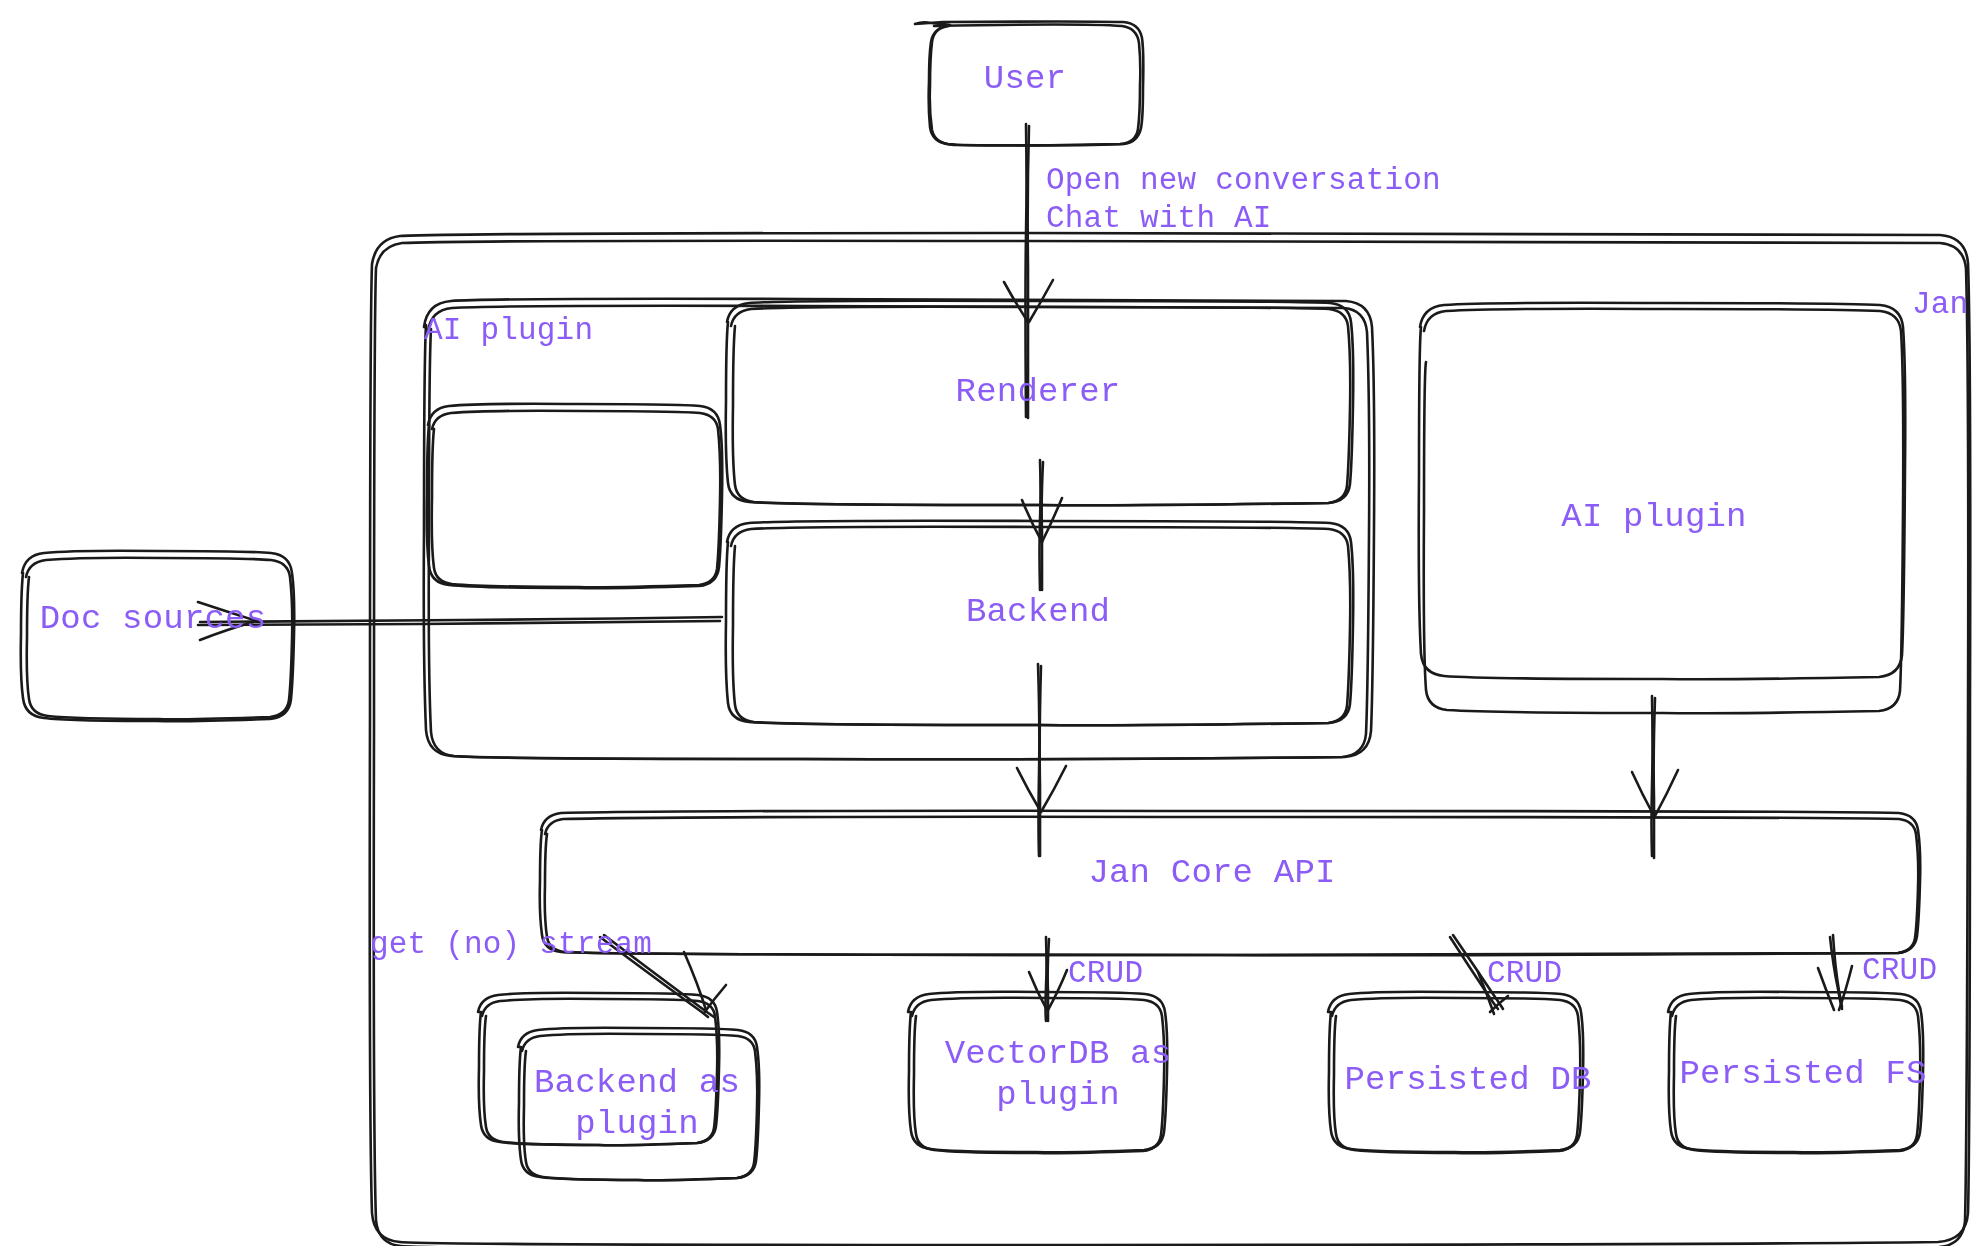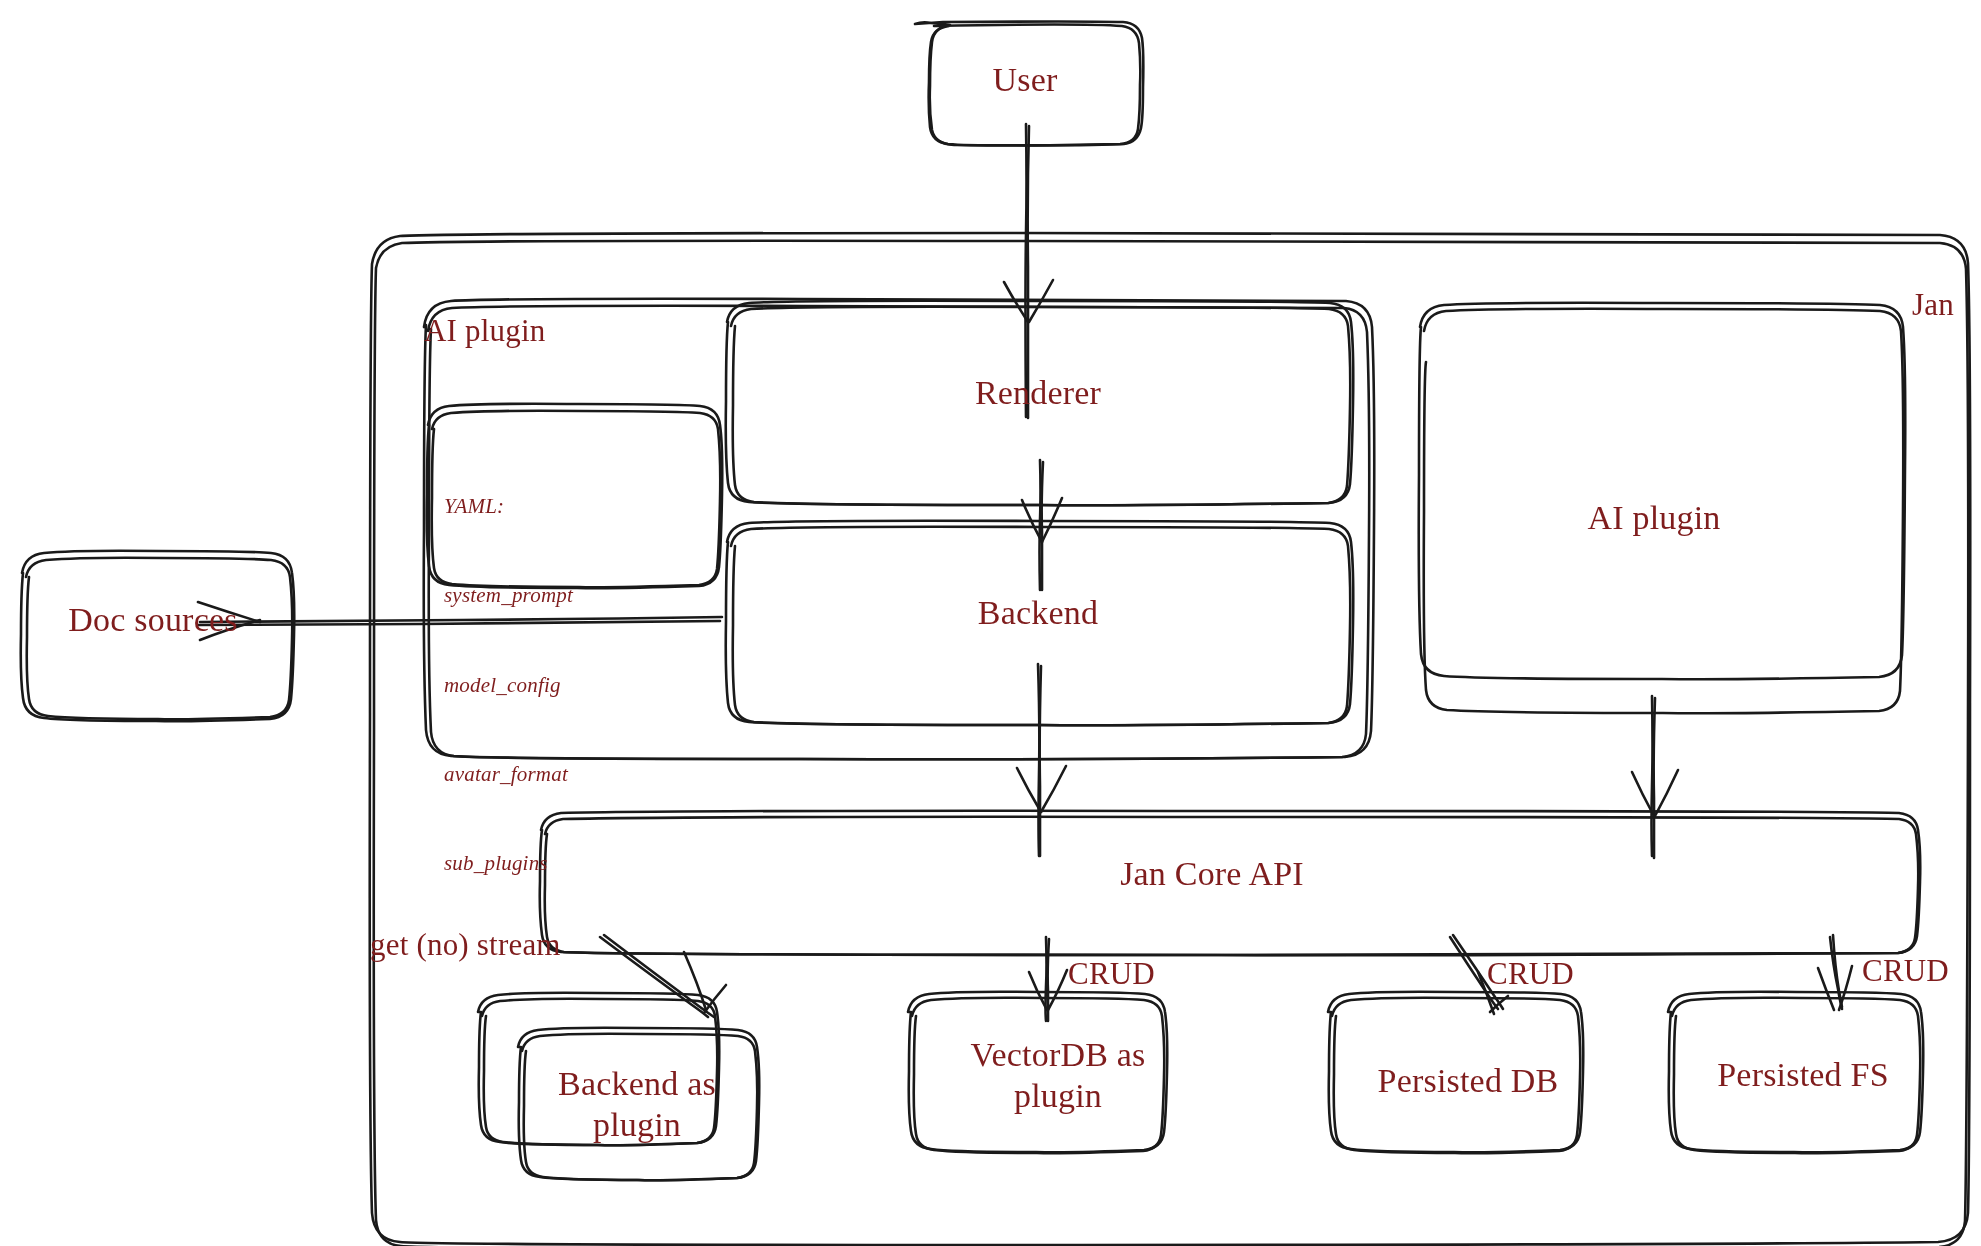--- a/index.html
+++ b/index.html
@@ -20,22 +20,22 @@
   }
   #sketch {
     position: absolute;
     left: 0;
     top: 0;
     width: 1981px;
     height: 1246px;
   }
   .lbl {
     position: absolute;
-    color: #7f1d1d;
-    font-family: Liberation Serif, serif;
+    color: #8b5cf6;
+    font-family: Liberation Mono, monospace;
     white-space: pre;
     line-height: 1.22;
     letter-spacing: 0.2px;
   }
   .ctr {
     text-align: center;
     transform: translate(-50%, -50%);
   }
   .node-text {
     font-size: 34px;
@@ -193,42 +193,37 @@
       <g>
         <path d="M1668 1012 q3 -16 21 -18 q26 -3 108 -2 q82 0 104 2 q18 2 20 18 q3 20 2 60 q-1 44 -3 60 q-2 16 -20 18 q-74 3 -106 2 q-82 0 -103 -3 q-18 -2 -20 -18 q-3 -20 -2 -60 q0 -42 2 -59 z"></path>
         <path d="M1672 1016 q3 -14 19 -16 q32 -3 109 -2 q76 0 100 2 q16 2 18 16 q3 26 2 61 q-1 42 -3 58 q-2 14 -18 16 q-82 3 -104 2 q-76 0 -101 -3 q-16 -2 -18 -16 q-3 -18 -2 -60 q0 -44 2 -58"></path>
       </g>
 
     </g>
   </svg>
 
   <div class="lbl node-text ctr" style="left:1025px; top:80px;">User</div>
 
+  <div class="lbl edge-text" style="left:1046px; top:162px;"><span style="white-space:pre-line;">Open new conversation
+Chat with AI</span></div>
 
   <div class="lbl group-text" style="left:424px; top:312px;">AI plugin</div>
 
   <div class="lbl group-text" style="left:1880px; top:286px;margin-left:32px;">Jan</div>
 
   <div class="lbl node-text ctr" style="left:1038px; top:393px;">Renderer</div>
 
   <div class="lbl node-text ctr" style="left:1038px; top:613px;">Backend</div>
 
   <div class="lbl node-text ctr" style="left:1654px; top:518px;">AI plugin</div>
 
   <div class="lbl node-text ctr" style="left:153px; top:620px;">Doc sources</div>
 
   <div class="lbl node-text ctr" style="left:1212px; top:874px;">Jan Core API</div>
 
-  <div class="lbl yaml-text" style="left:444px; top:432px;">
-    <div class="yaml-head">YAML:</div>
-    <div>system_prompt</div>
-    <div>model_config</div>
-    <div>avatar_format</div>
-    <div>sub_plugins</div>
-  </div>
 
   <div class="lbl edge-text" style="left:370px; top:926px;">get (no) stream</div>
 
   <div class="lbl edge-text" style="left:1068px; top:955px;">CRUD</div>
 
   <div class="lbl edge-text" style="left:1487px; top:955px;">CRUD</div>
 
   <div class="lbl edge-text" style="left:1862px; top:952px;">CRUD</div>
 
   <div class="lbl node-text ctr" style="left:637px; top:1104px; white-space:pre-line;">Backend as

